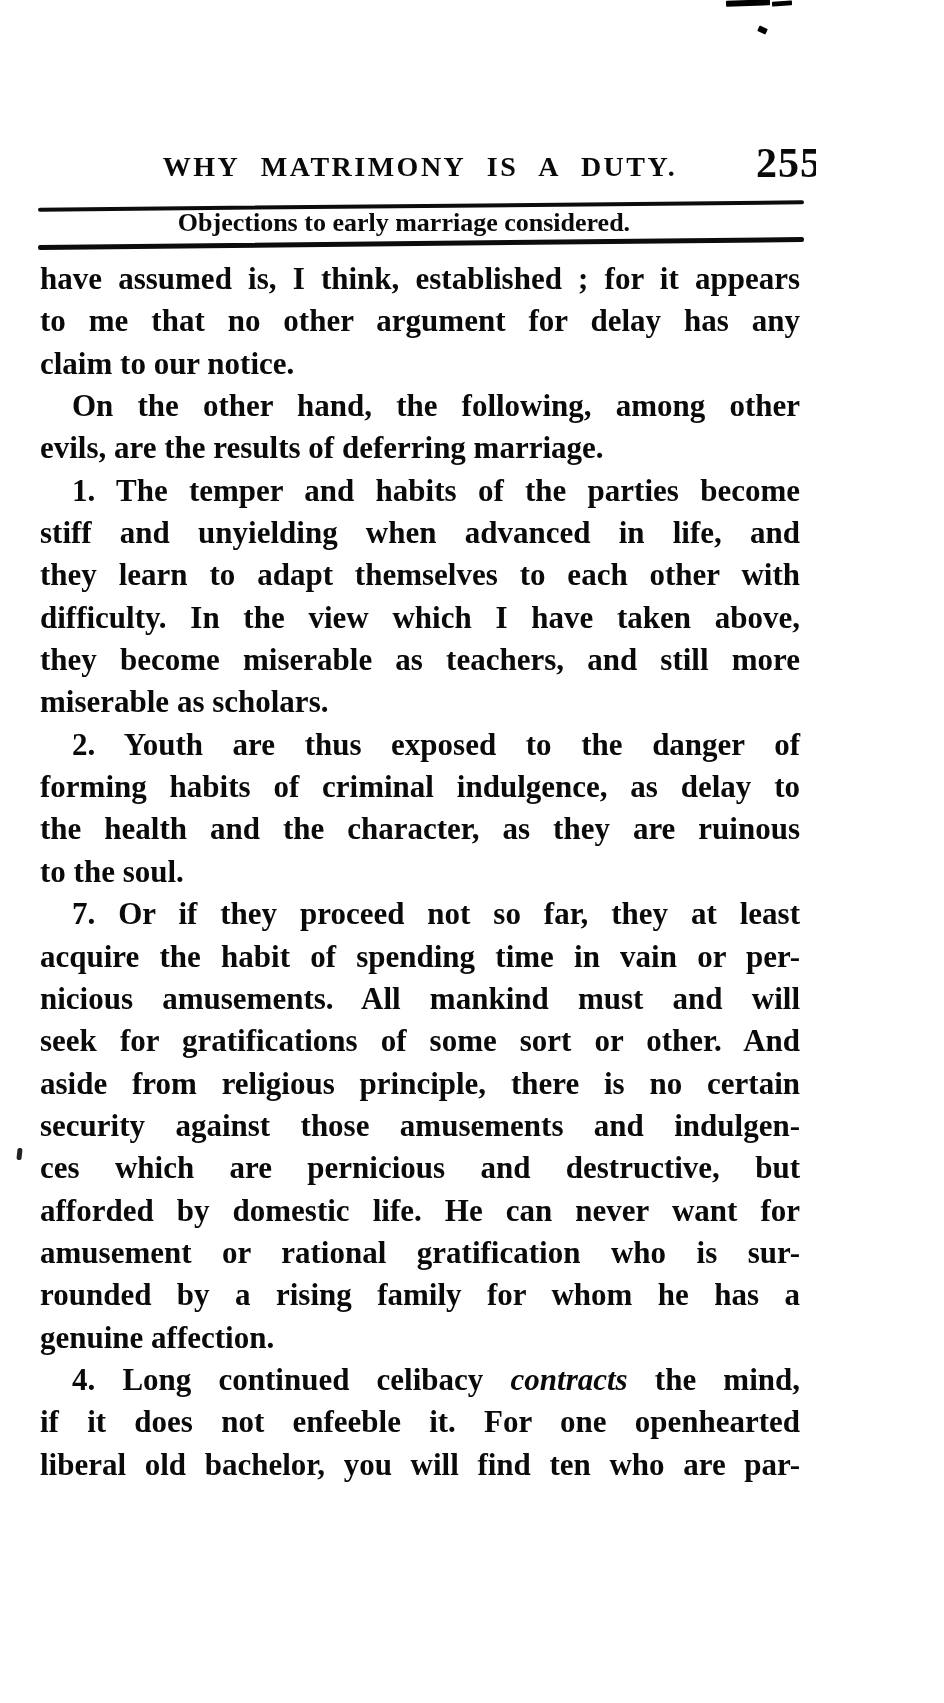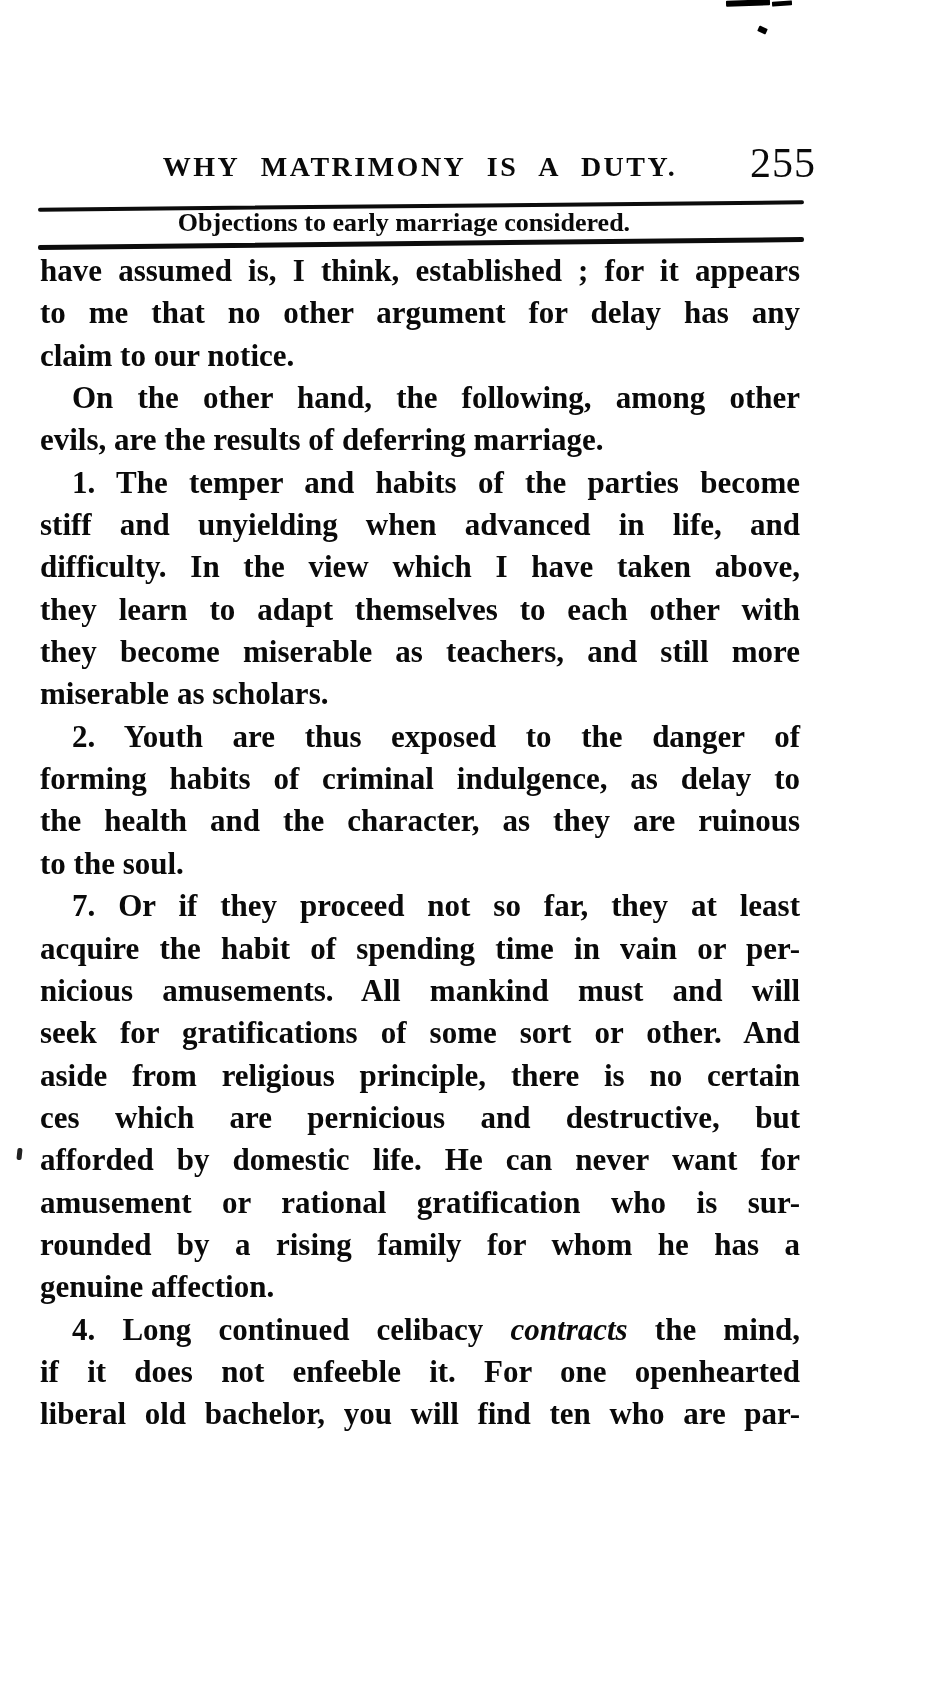--- a/index.html
+++ b/index.html
@@ -19,23 +19,23 @@
     font-size: 28px;
     font-weight: 700;
     letter-spacing: 2.5px;
     word-spacing: 12px;
     line-height: 34px;
     color: #0a0a0a;
   }
   .page-number {
     position: absolute;
     top: 140px; left: 750px; width: 72px;
-    text-align: left;
+    text-align: right;
     font-size: 42px;
-    font-weight: 400;
+    font-weight: 700;
     letter-spacing: 1px;
     line-height: 46px;
     color: #0a0a0a;
   }
   .rule {
     position: absolute;
     left: 38px;
     width: 766px;
     background: #0c0c0c;
     border-radius: 2px;
@@ -46,21 +46,21 @@
     position: absolute;
     top: 207px; left: 24px; width: 760px;
     text-align: center;
     font-size: 26px;
     font-weight: 700;
     line-height: 32px;
     color: #0a0a0a;
   }
   .text-column {
     position: absolute;
-    top: 250px; left: 40px; width: 760px;
+    top: 258px; left: 40px; width: 760px;
   }
   .line {
     height: 42.35px;
     line-height: 42.35px;
     font-size: 31px;
     font-weight: 700;
     text-align: justify;
     text-align-last: justify;
     color: #0a0a0a;
   }
@@ -90,33 +90,34 @@
   <div class="rule rule-bottom"></div>
 
   <div class="text-column">
       <div class="line">have assumed is, I think, established ; for it appears</div>
       <div class="line">to me that no other argument for delay has any</div>
       <div class="line ragged">claim to our notice.</div>
       <div class="line indent">On the other hand, the following, among other</div>
       <div class="line ragged">evils, are the results of deferring marriage.</div>
       <div class="line indent">1. The temper and habits of the parties become</div>
       <div class="line">stiff and unyielding when advanced in life, and</div>
+      <div class="line">they learn to adapt themselves to each other with</div>
       <div class="line">difficulty.  In the view which I have taken above,</div>
-      <div class="line">they learn to adapt themselves to each other with</div>
       <div class="line">they become miserable as teachers, and still more</div>
       <div class="line ragged">miserable as scholars.</div>
       <div class="line indent">2. Youth are thus exposed to the danger of</div>
       <div class="line">forming habits of criminal indulgence, as delay to</div>
       <div class="line">the health and the character, as they are ruinous</div>
       <div class="line ragged">to the soul.</div>
       <div class="line indent">7. Or if they proceed not so far, they at least</div>
       <div class="line">acquire the habit of spending time in vain or per-</div>
       <div class="line">nicious amusements.  All mankind must and will</div>
       <div class="line">seek for gratifications of some sort or other.  And</div>
       <div class="line">aside from religious principle, there is no certain</div>
+      <div class="line">security against those amusements and indulgen-</div>
       <div class="line">ces which are pernicious and destructive, but</div>
       <div class="line">afforded by domestic life.  He can never want for</div>
       <div class="line">amusement or rational gratification who is sur-</div>
       <div class="line">rounded by a rising family for whom he has a</div>
       <div class="line ragged">genuine affection.</div>
       <div class="line indent"><span>4. Long continued celibacy </span><i>contracts</i><span> the mind,</span></div>
       <div class="line">if it does not enfeeble it.  For one openhearted</div>
       <div class="line">liberal old bachelor, you will find ten who are par-</div>
     </div>
 </div>

